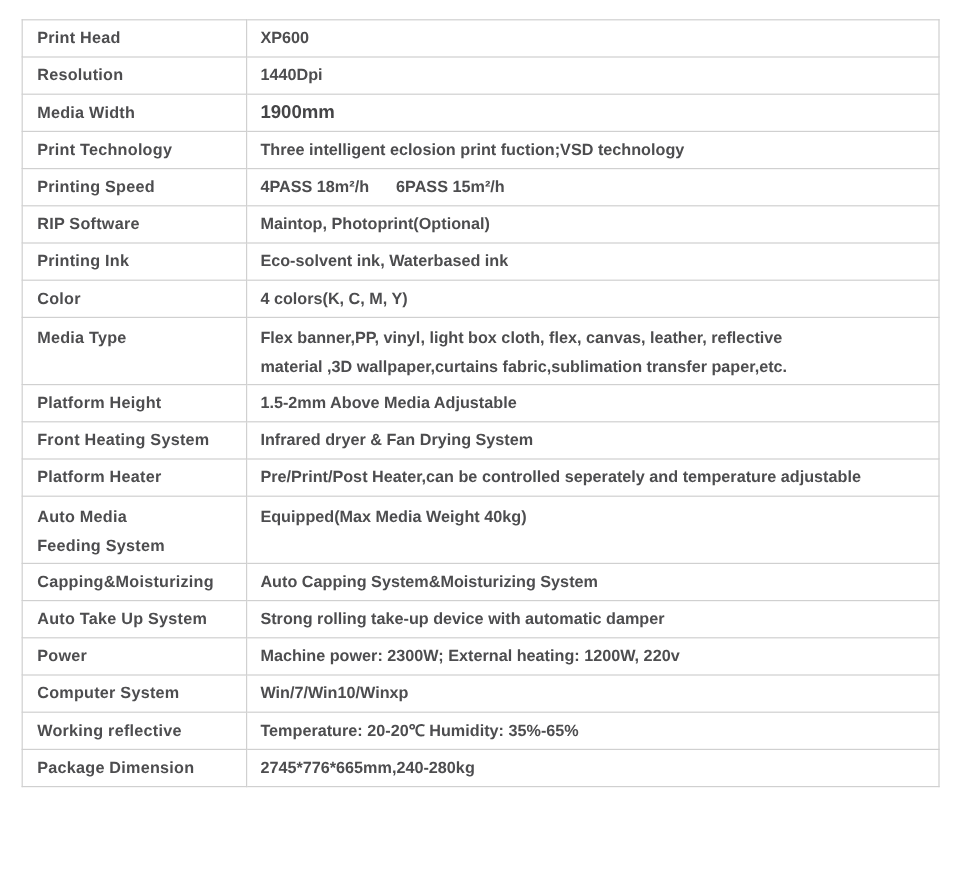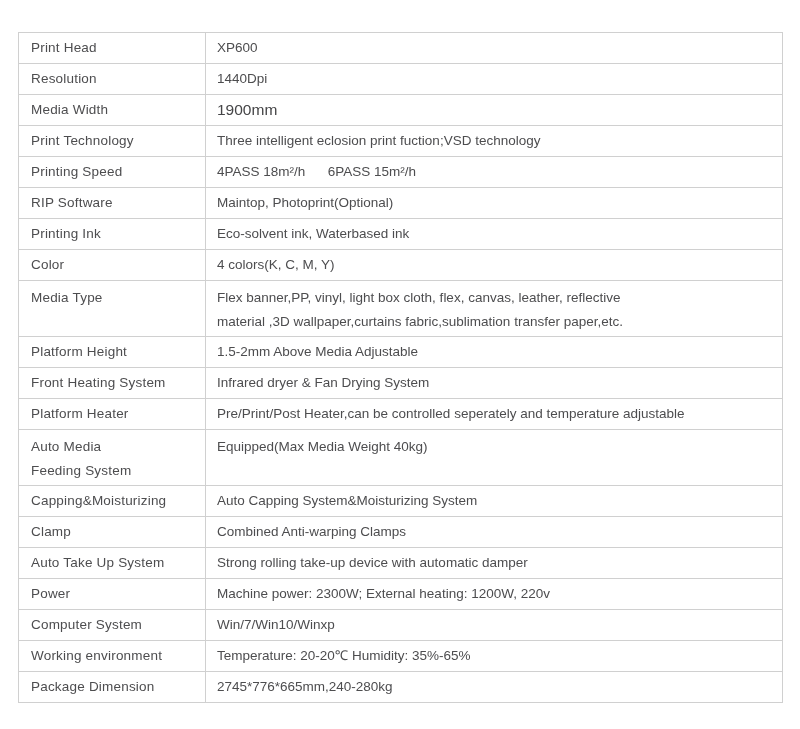--- a/index.html
+++ b/index.html
@@ -11,21 +11,22 @@
   .page {
     position: relative;
     width: 800px;
     height: 729px;
     background: #ffffff;
     overflow: hidden;
   }
   .spec-wrap {
     position: absolute;
     left: 18px;
-    top: 32px;
+    top: 16px;
+    font-weight: bold;
   }
   table.spec-table {
     border-collapse: collapse;
     width: 765px;
     table-layout: fixed;
   }
   table.spec-table td {
     border: 1px solid #d0d0d0;
     color: #4d4d4f;
     font-size: 13.5px;
@@ -113,37 +114,33 @@
           <tr class="spec-row multi">
             <td class="label-cell">Auto Media
 Feeding System</td>
             <td class="value-cell">Equipped(Max Media Weight 40kg)</td>
           </tr>
           <tr class="spec-row">
             <td class="label-cell">Capping&amp;Moisturizing</td>
             <td class="value-cell">Auto Capping System&amp;Moisturizing System</td>
           </tr>
           <tr class="spec-row">
-            <td class="label-cell">Clamp</td>
-            <td class="value-cell">Combined Anti-warping Clamps</td>
-          </tr>
-          <tr class="spec-row">
             <td class="label-cell">Auto Take Up System</td>
             <td class="value-cell">Strong rolling take-up device with automatic damper</td>
           </tr>
           <tr class="spec-row">
             <td class="label-cell">Power</td>
             <td class="value-cell">Machine power: 2300W; External heating: 1200W, 220v</td>
           </tr>
           <tr class="spec-row">
             <td class="label-cell">Computer System</td>
             <td class="value-cell">Win/7/Win10/Winxp</td>
           </tr>
           <tr class="spec-row">
-            <td class="label-cell">Working environment</td>
+            <td class="label-cell">Working reflective</td>
             <td class="value-cell">Temperature: 20-20℃ Humidity: 35%-65%</td>
           </tr>
           <tr class="spec-row">
             <td class="label-cell">Package Dimension</td>
             <td class="value-cell">2745*776*665mm,240-280kg</td>
           </tr>
         </tbody>
     </table>
   </div>
 </div>

